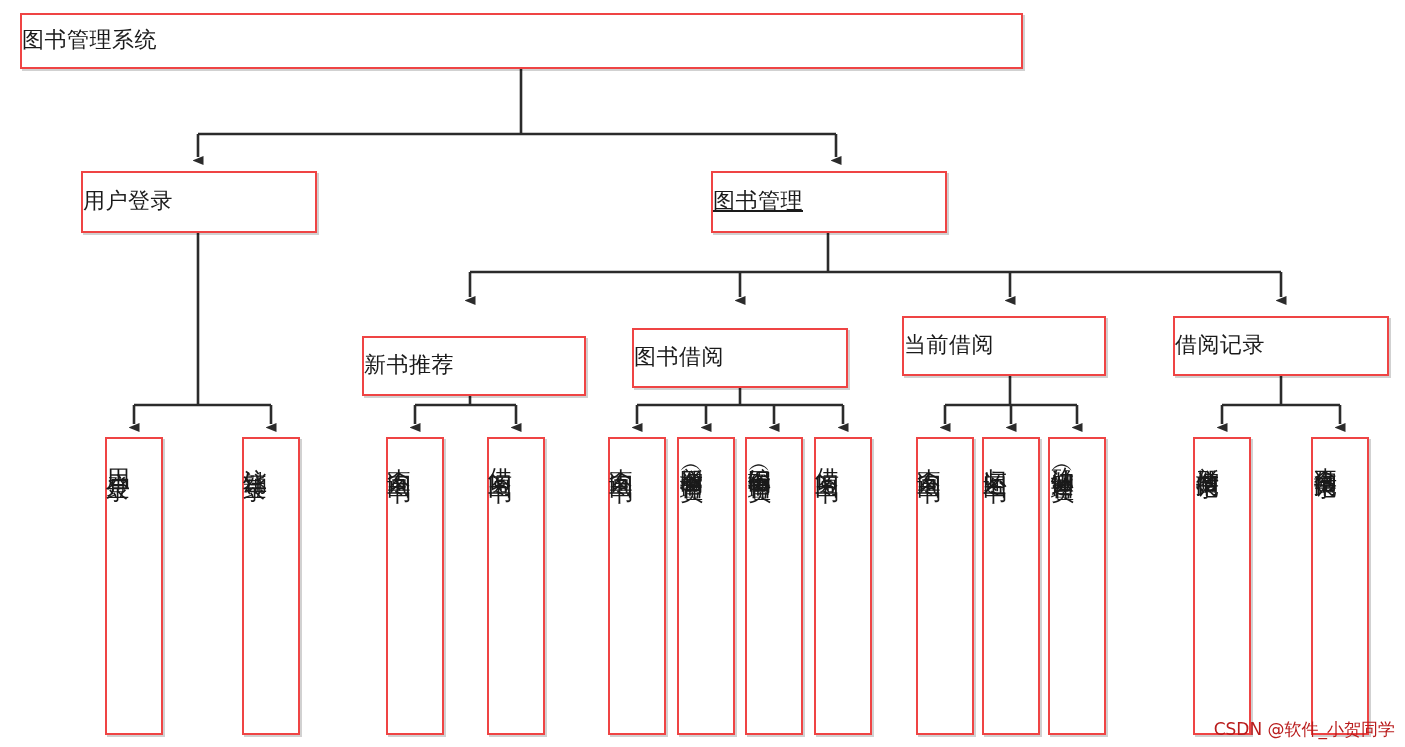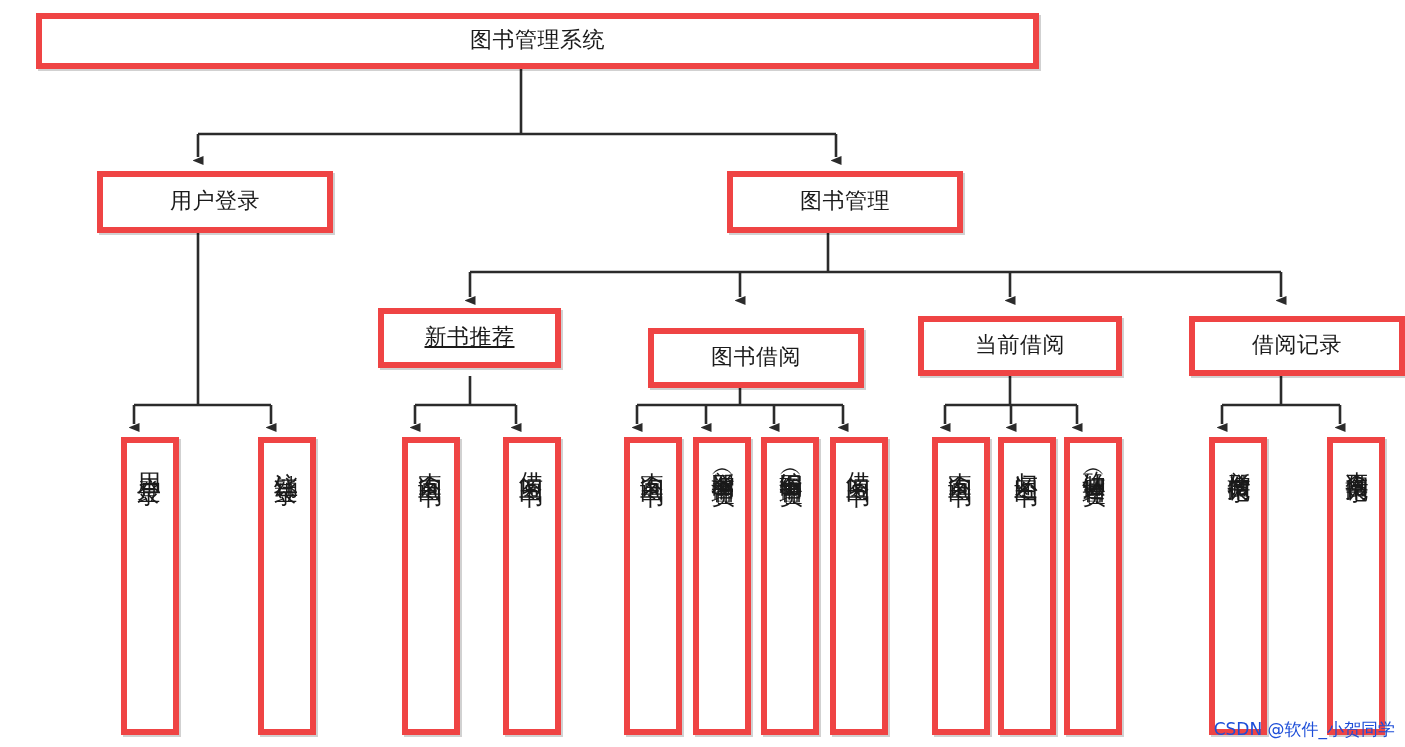--- a/index.html
+++ b/index.html
@@ -21,28 +21,27 @@
     position: absolute;
     left: 0;
     top: 0;
     width: 1405px;
     height: 747px;
   }
   .node {
     position: absolute;
     box-sizing: border-box;
     background: #ffffff;
-    border: 6px solid #ef4444;
+    border: 2px solid #ef4444;
     box-shadow: 2px 2px 0 rgba(0,0,0,0.18);
     display: flex;
     align-items: center;
-    justify-content: center;
+    justify-content: flex-start;
     color: #1a1a1a;
     text-rendering: geometricPrecision;
-    margin-left: 16px;
   }
   .node .label {
     display: block;
     text-align: center;
     line-height: 1.08;
     letter-spacing: 0.5px;
   }
   .node.horizontal .label {
     font-size: 22px;
     white-space: nowrap;
@@ -61,21 +60,21 @@
   }
   .node.vertical.tall .label {
     font-size: 23px;
     letter-spacing: 2px;
   }
   #watermark {
     position: absolute;
     right: 10px;
     bottom: 6px;
     font-size: 17px;
-    color: #1d4ed8;
+    color: #b91c1c;
     white-space: nowrap;
     font-family: "DejaVu Sans", "Liberation Sans", sans-serif;
   }
 </style>
 </head>
 <body>
 
 <div id="canvas">
 
   <svg id="edges" viewBox="0 0 1405 747" width="1405" height="747" xmlns="http://www.w3.org/2000/svg">
@@ -129,25 +128,25 @@
   </svg>
 
   <div class="node horizontal" style="left:20px; top:13px; width:1003px; height:56px;">
     <span class="label">图书管理系统</span>
   </div>
 
   <div class="node horizontal" style="left:81px; top:171px; width:236px; height:62px;">
     <span class="label">用户登录</span>
   </div>
 
-  <div class="node horizontal" style="left:711px; top:171px; width:236px; height:62px;">
+  <div class="node horizontal" style="left:711px; top:171px; width:236px; height:62px;text-decoration:underline;">
     <span class="label">图书管理</span>
   </div>
 
-  <div class="node horizontal" style="left:362px; top:308px; width:183px; height:60px;text-decoration:underline;">
+  <div class="node horizontal" style="left:362px; top:336px; width:224px; height:60px;">
     <span class="label">新书推荐</span>
   </div>
 
   <div class="node horizontal" style="left:632px; top:328px; width:216px; height:60px;">
     <span class="label">图书借阅</span>
   </div>
 
   <div class="node horizontal" style="left:902px; top:316px; width:204px; height:60px;">
     <span class="label">当前借阅</span>
   </div>

